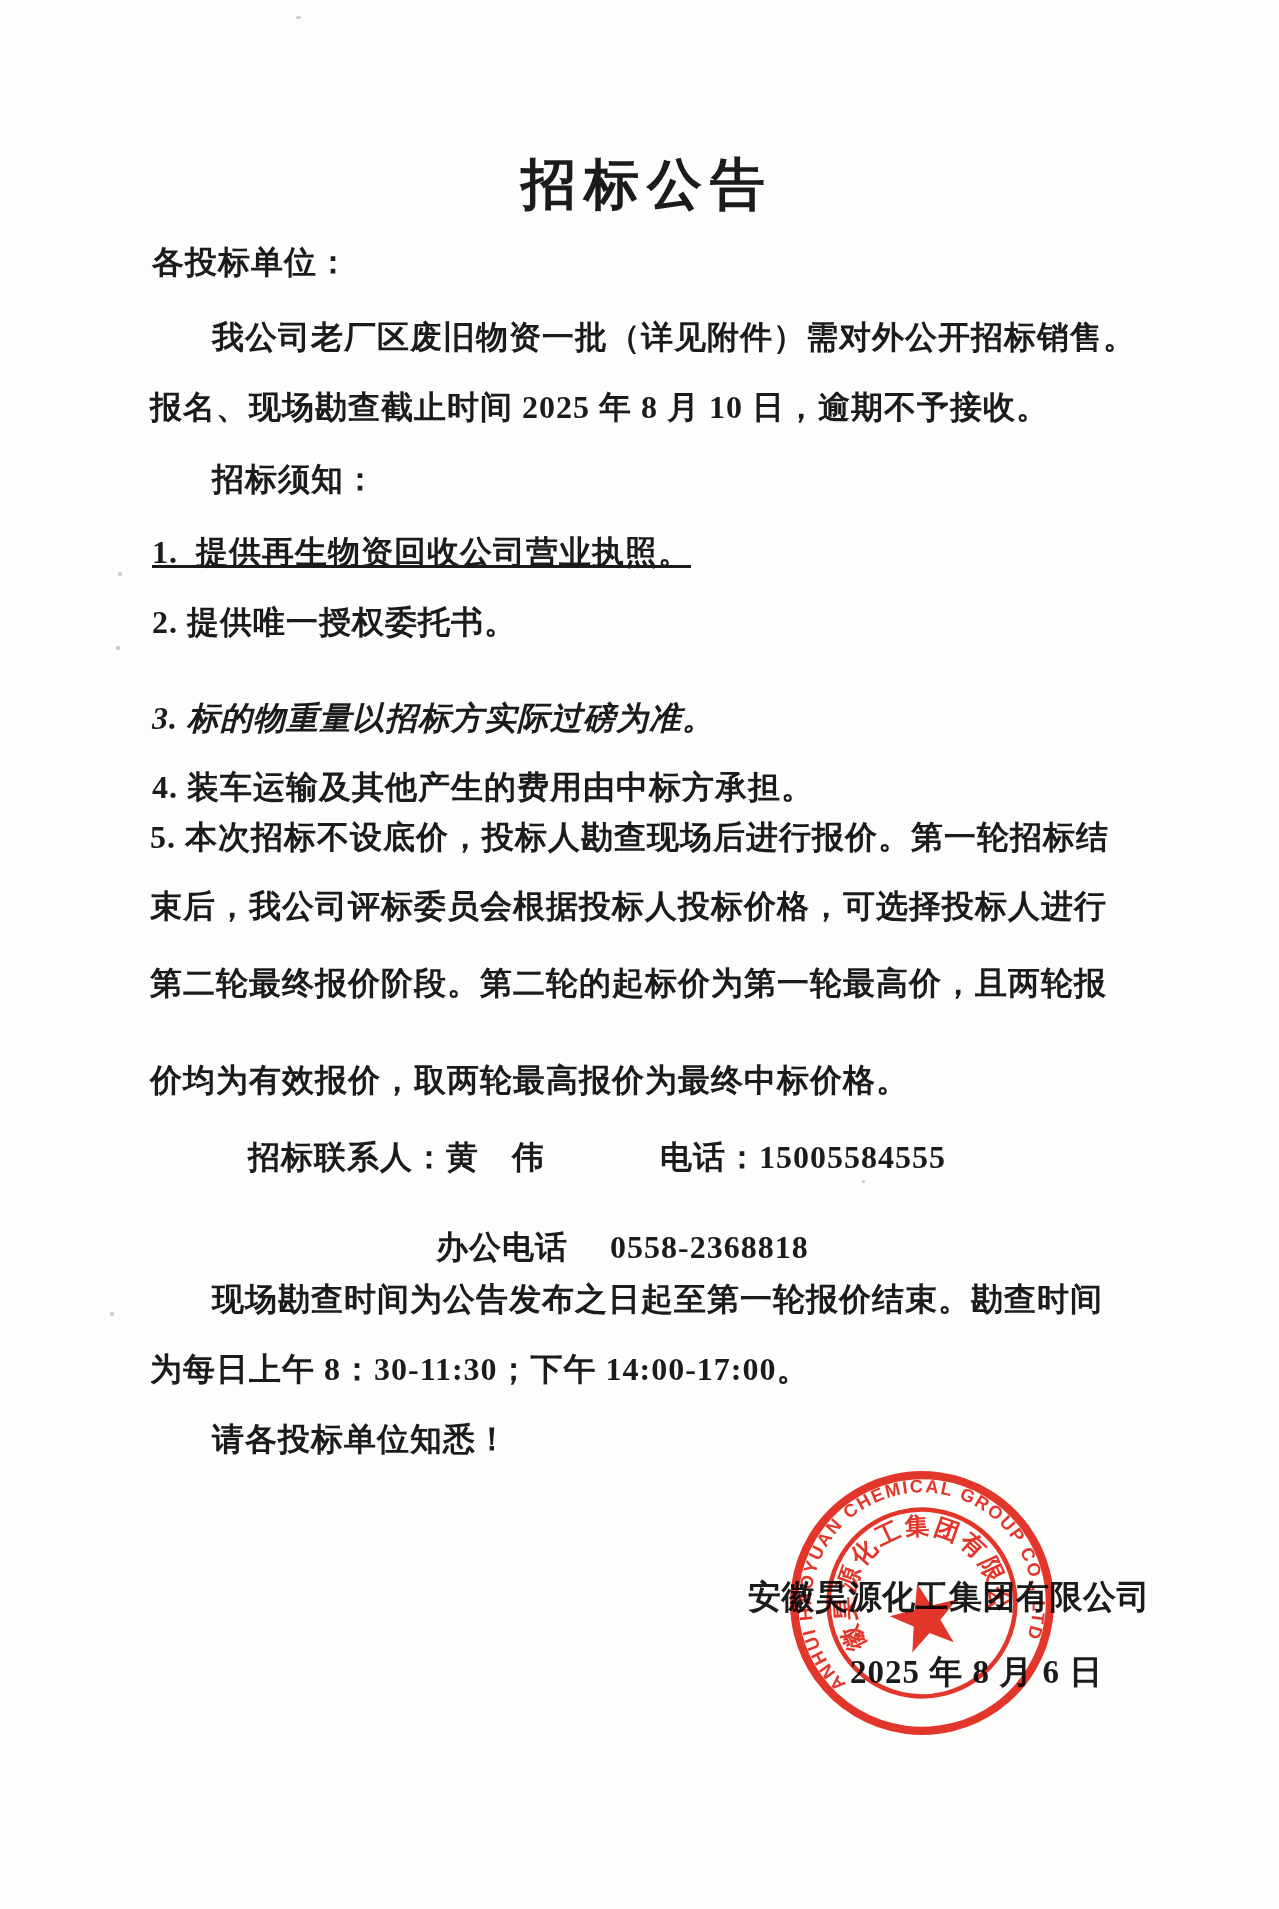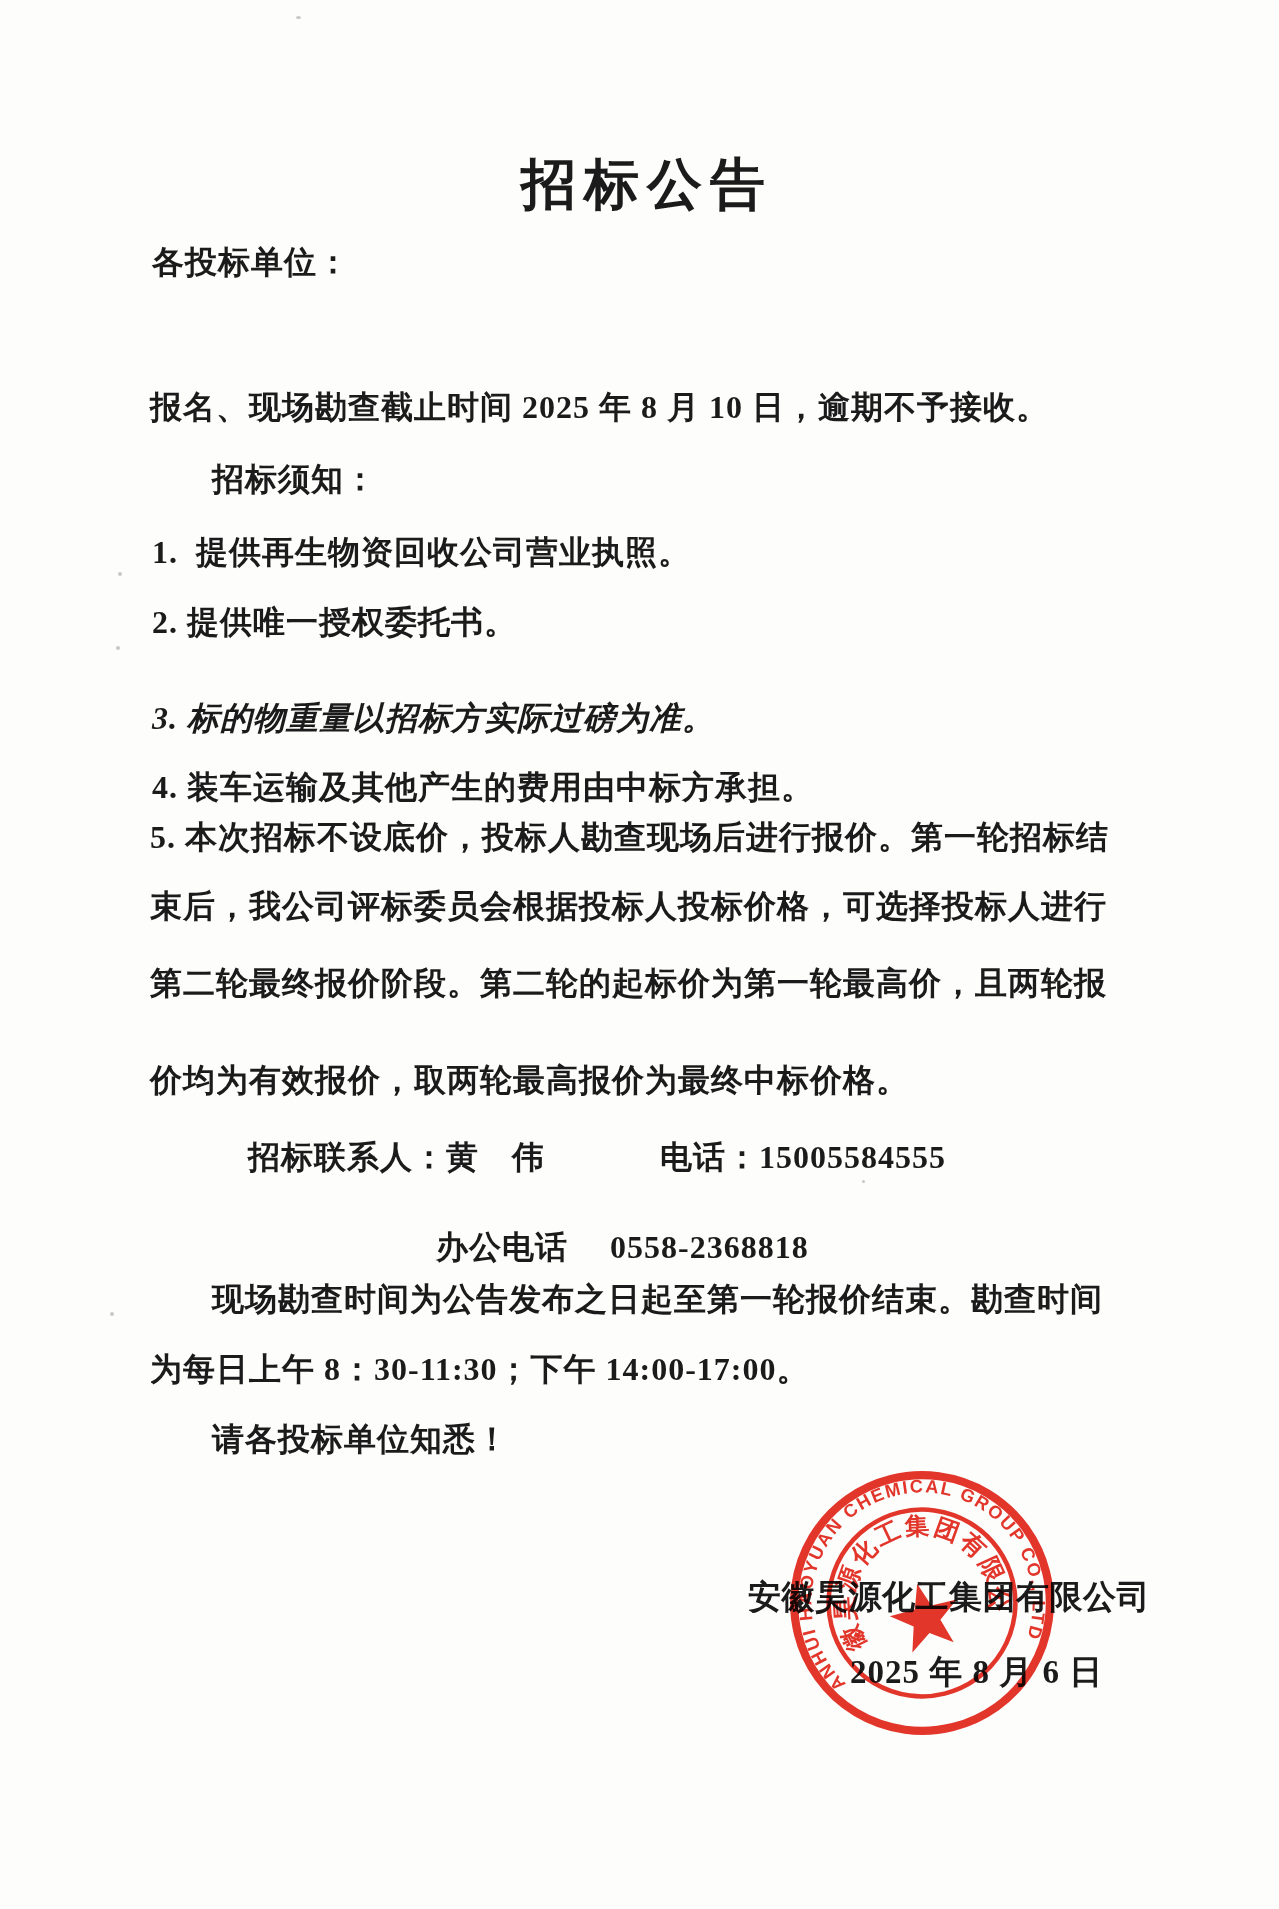--- a/index.html
+++ b/index.html
@@ -29,21 +29,21 @@
     position:absolute;
     left:152px;top:148px;width:990px;
     text-align:center;
     font-size:55px;font-weight:700;letter-spacing:8px;
     white-space:pre;
   }
   #ln-greeting{left:152px;top:243px;}
   #ln-p1l1{left:212px;top:318px;}
   #ln-p1l2{left:150px;top:388px;}
   #ln-notice{left:212px;top:460px;}
-  #ln-item1{left:152px;top:533px;}
+  #ln-item1{left:152px;top:533px;text-decoration:underline;}
   #ln-item2{left:152px;top:603px;}
   #ln-item3{left:152px;top:699px;font-style:italic;}
   #ln-item4{left:152px;top:768px;}
   #ln-i5a{left:150px;top:818px;}
   #ln-i5b{left:150px;top:887px;}
   #ln-i5c{left:150px;top:964px;}
   #ln-i5d{left:150px;top:1061px;}
   #ln-contact{left:212px;top:1100px;}
   #ln-contact .phone-label{margin-left:115px;}
   #ln-office{left:400px;top:1190px;}
@@ -83,20 +83,21 @@
 </style>
 </head>
 <body>
 
 <div class="page">
 
   <div class="title">招标公告</div>
 
   <div class="t" id="ln-greeting">各投标单位：</div>
 
+  <div class="t" id="ln-p1l1">我公司老厂区废旧物资一批（详见附件）需对外公开招标销售。</div>
   <div class="t" id="ln-p1l2">报名、现场勘查截止时间 2025 年 8 月 10 日，逾期不予接收。</div>
 
   <div class="t" id="ln-notice">招标须知：</div>
 
   <div class="t" id="ln-item1">1.  提供再生物资回收公司营业执照。</div>
   <div class="t" id="ln-item2">2. 提供唯一授权委托书。</div>
   <div class="t" id="ln-item3">3. 标的物重量以招标方实际过磅为准。</div>
   <div class="t" id="ln-item4">4. 装车运输及其他产生的费用由中标方承担。</div>
 
   <div class="t" id="ln-i5a">5. 本次招标不设底价，投标人勘查现场后进行报价。第一轮招标结</div>

